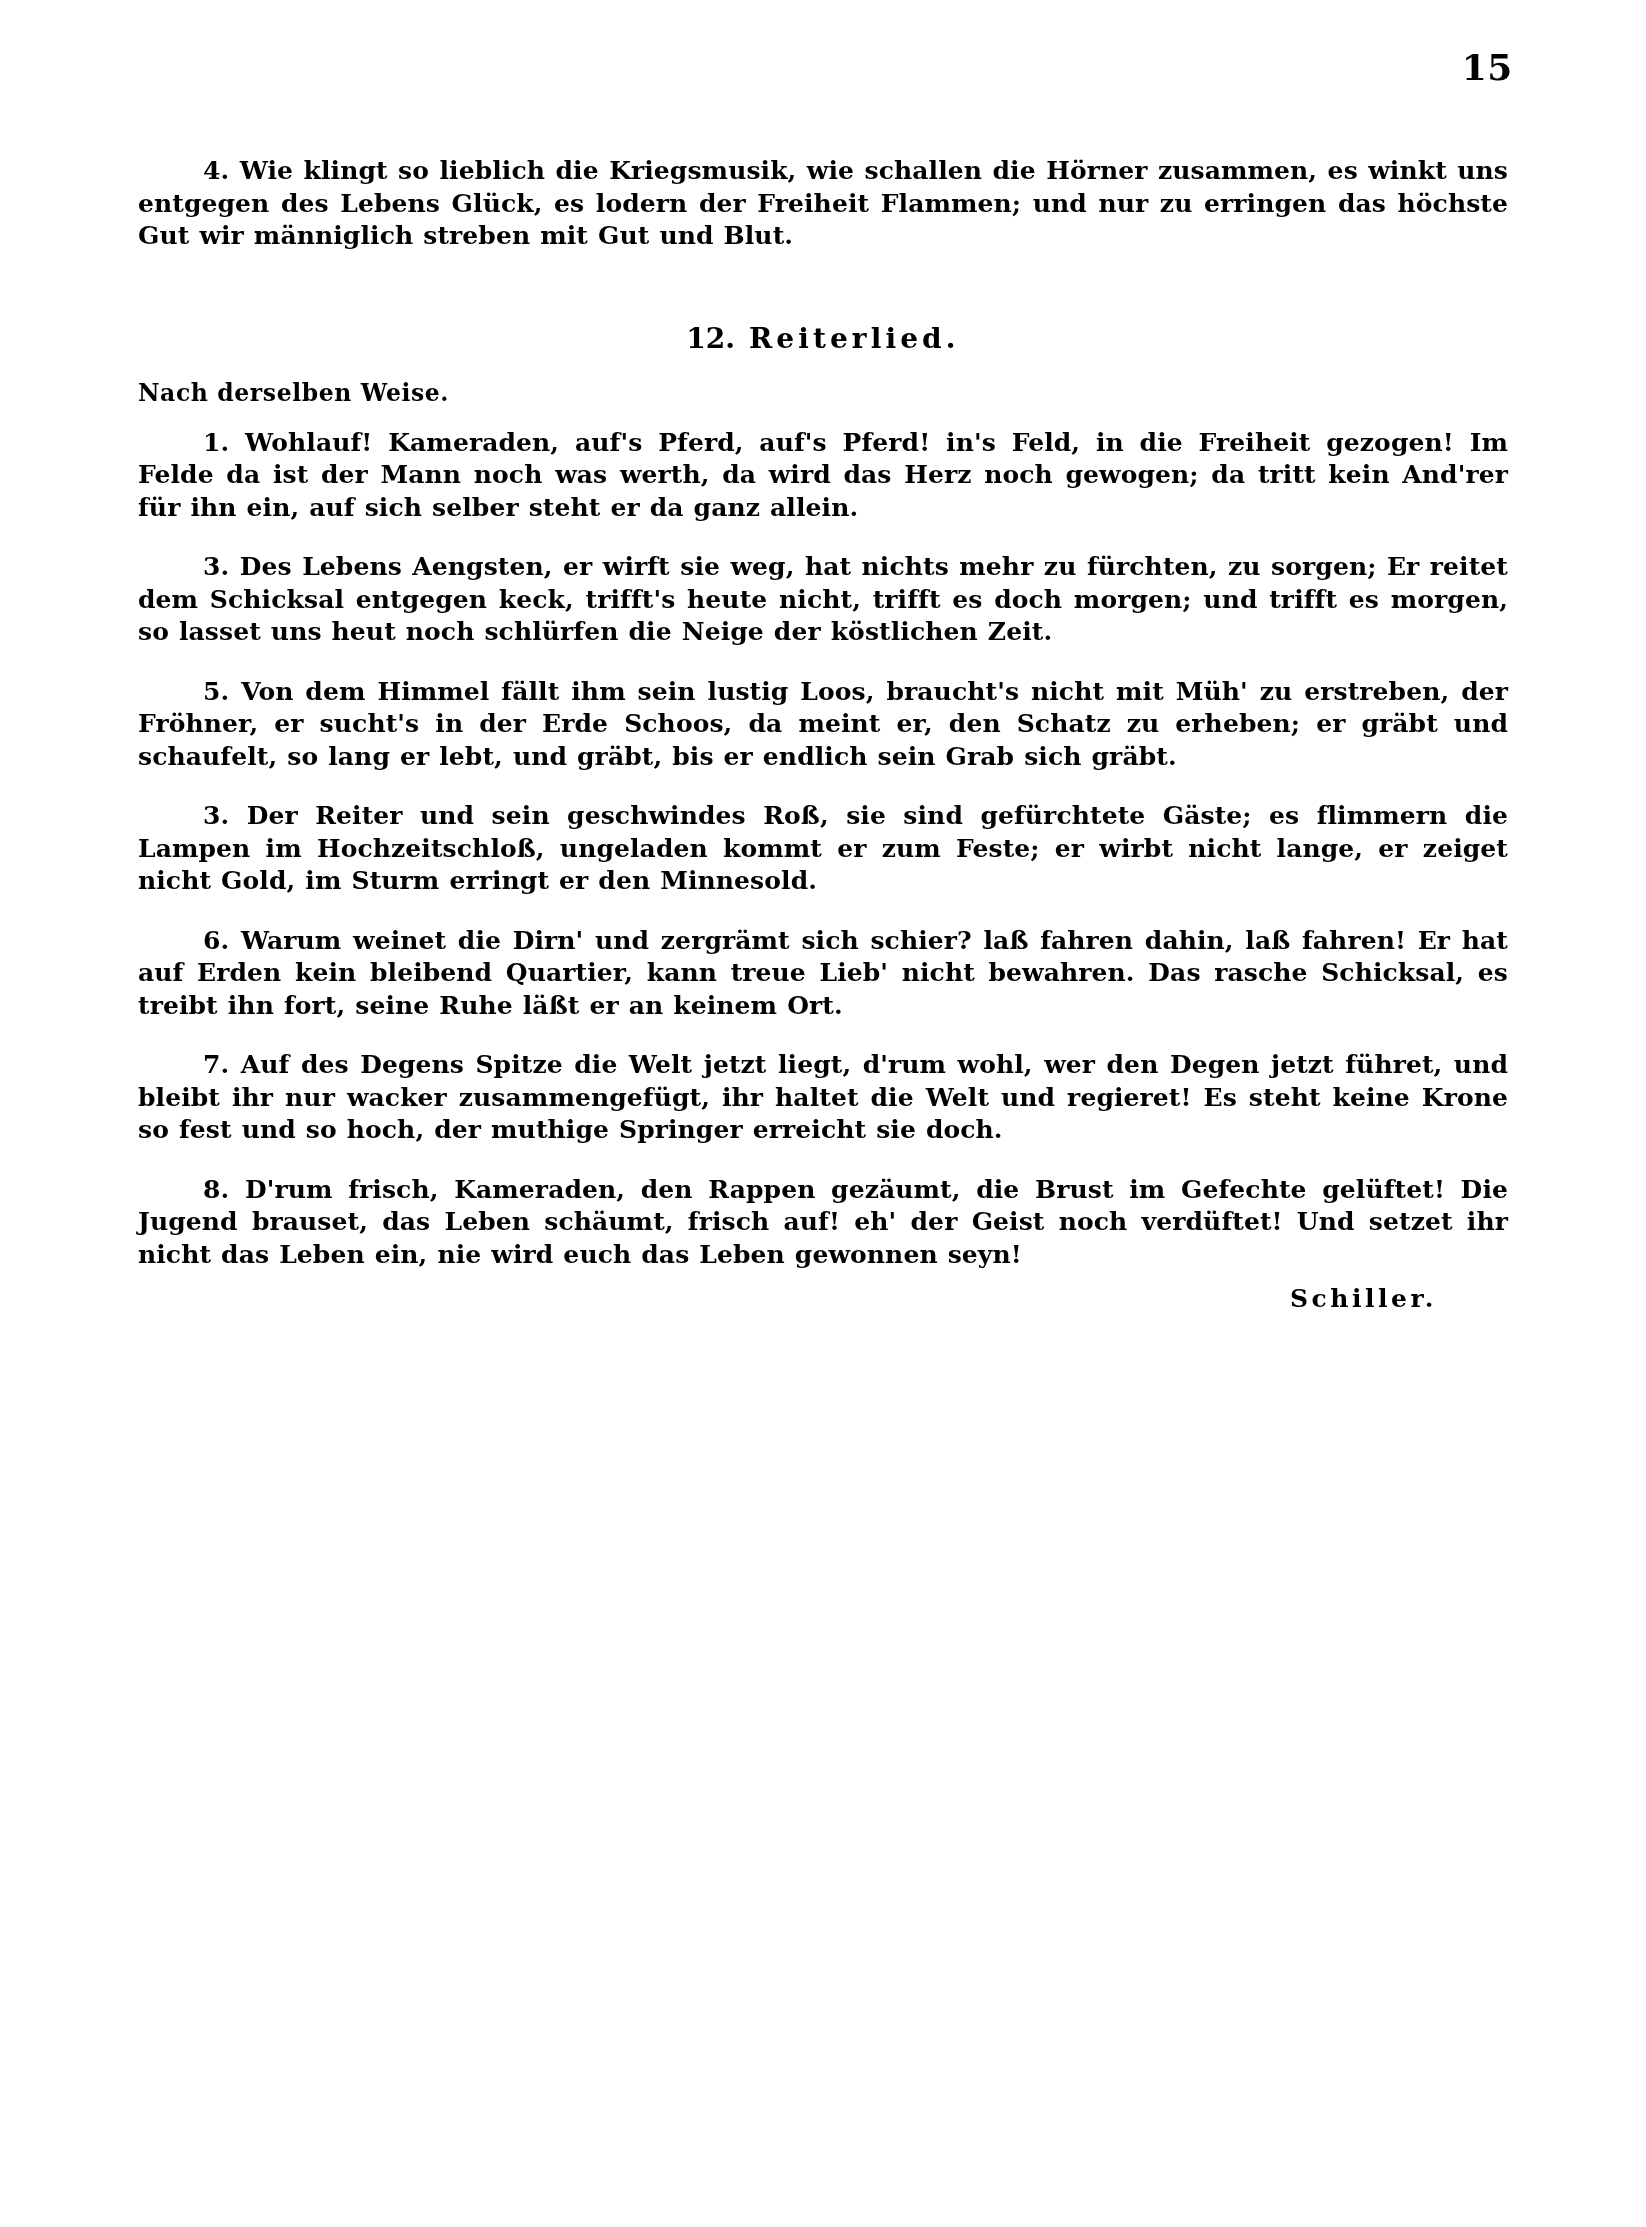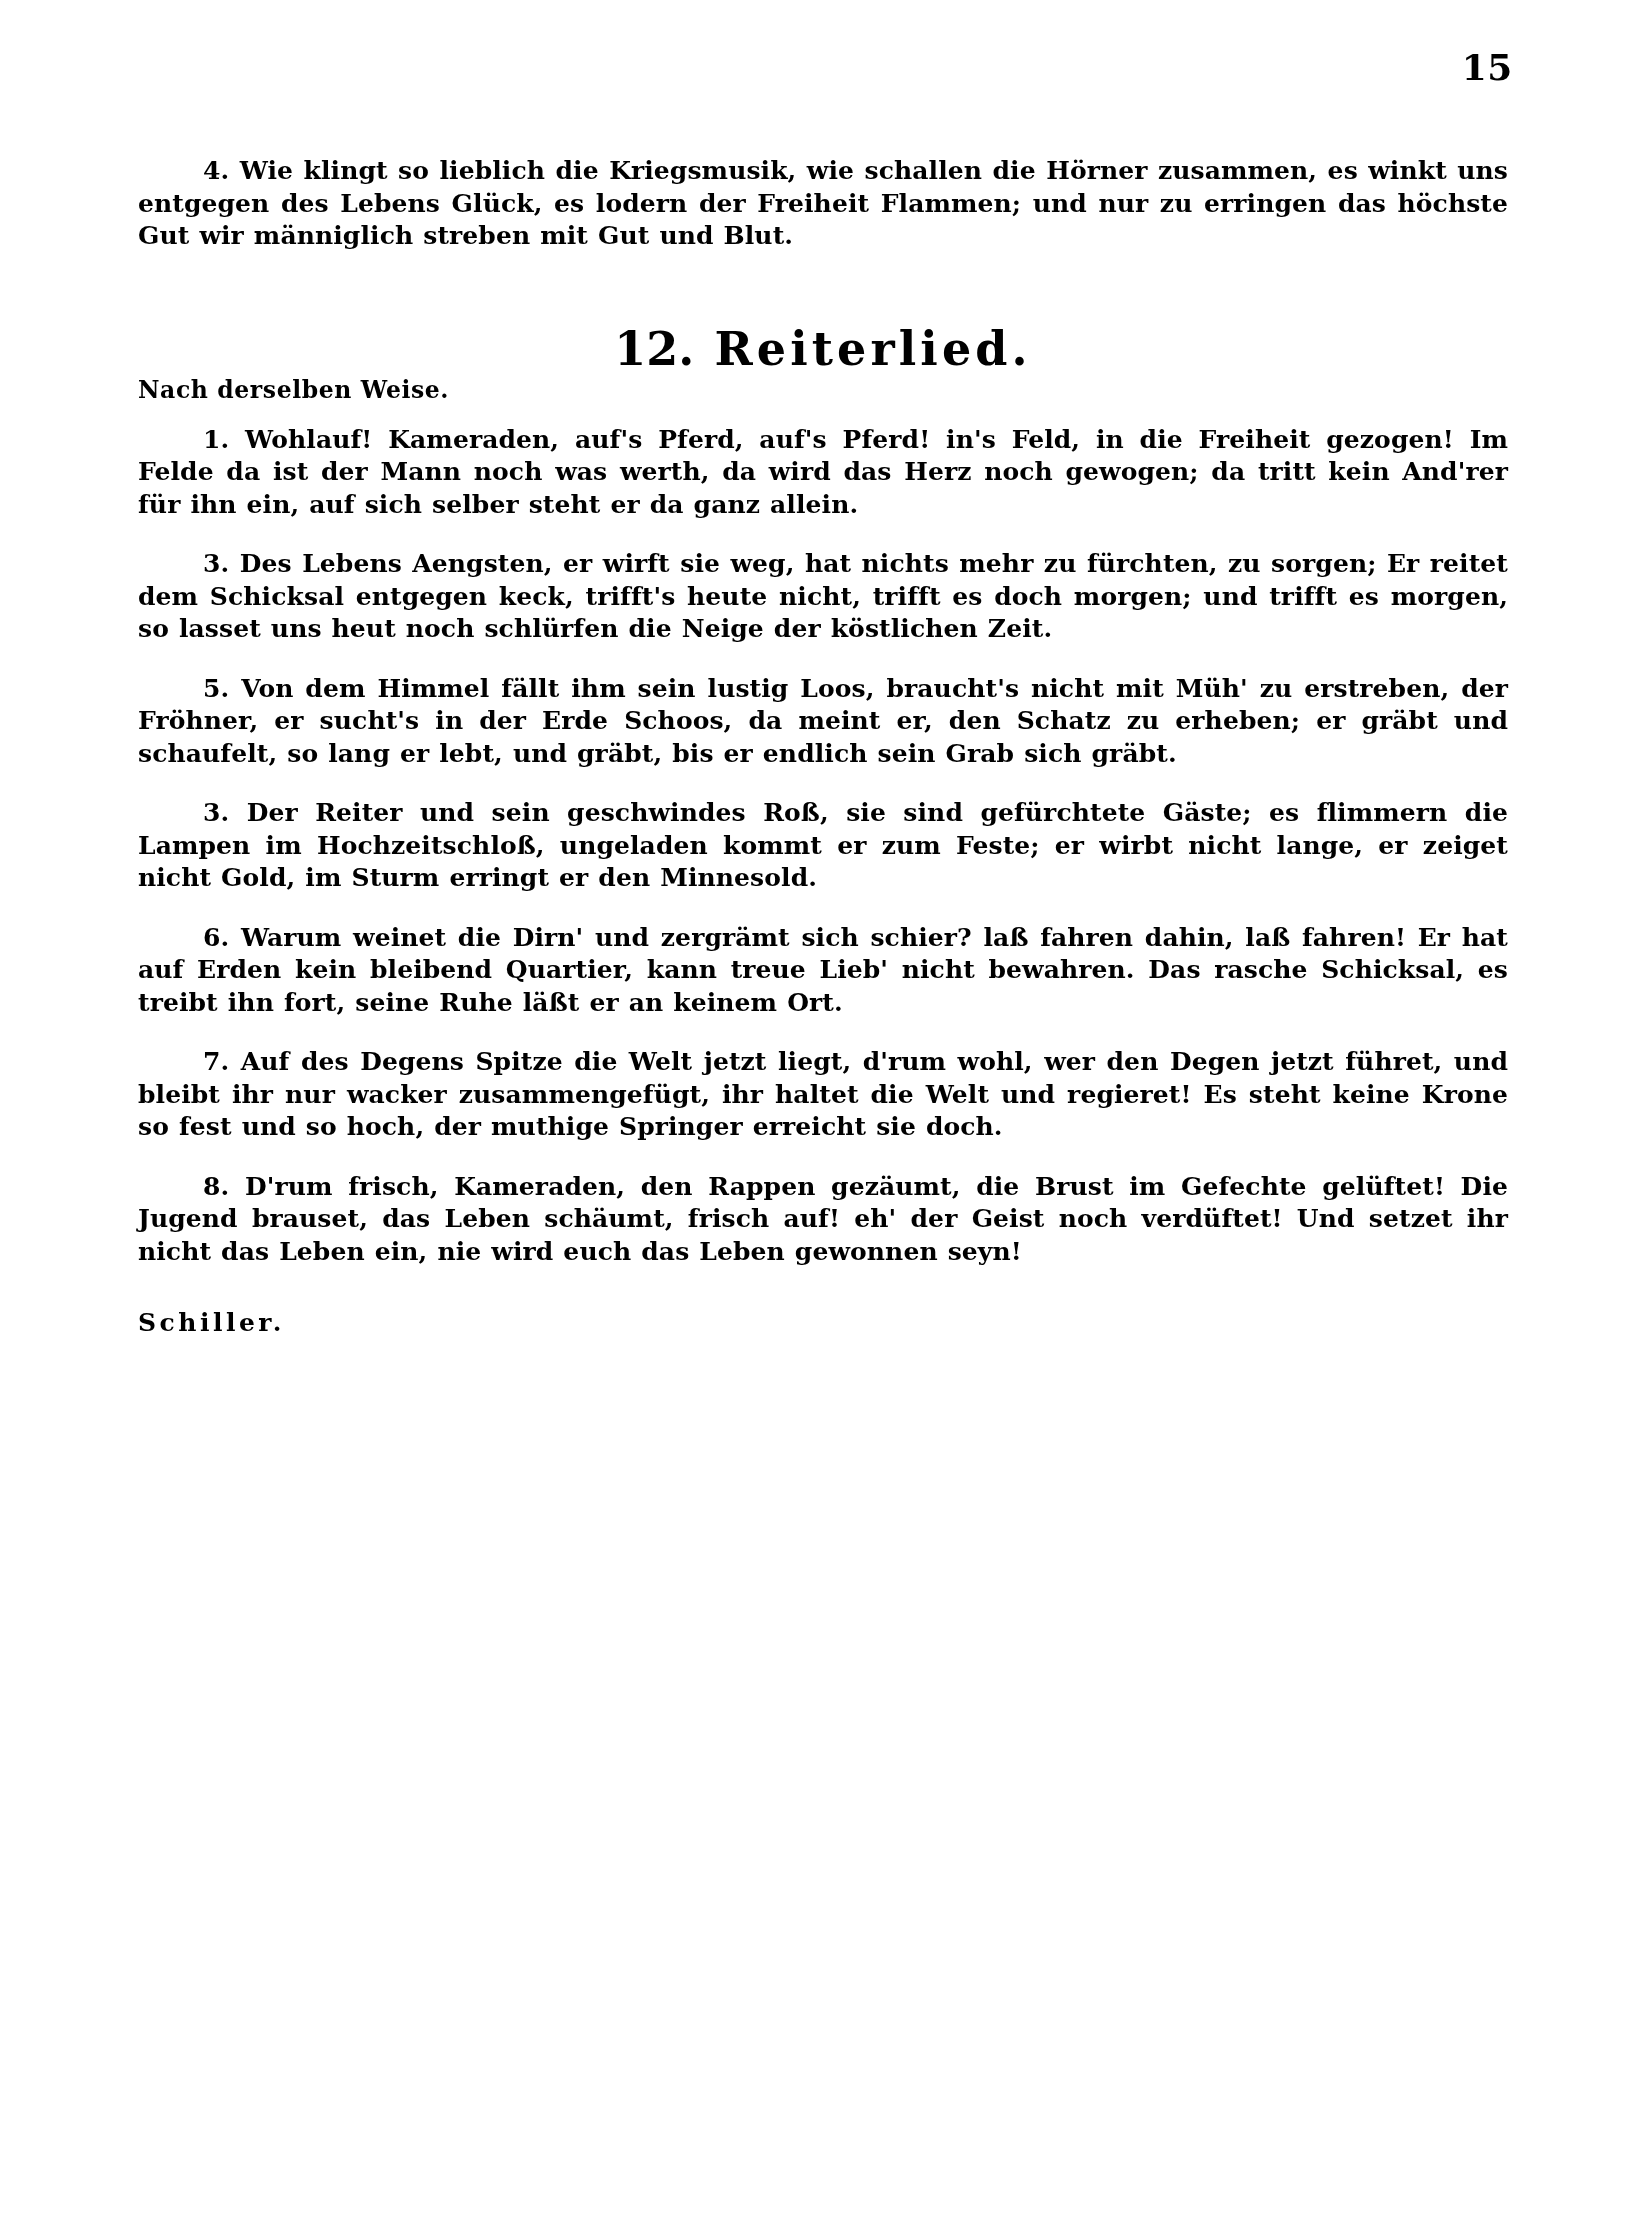--- a/index.html
+++ b/index.html
@@ -52,41 +52,42 @@
     margin: 0 0 27px 0;
     text-indent: 65px;
   }
   p.stanza:last-child {
     margin-bottom: 0;
   }
   .song-title {
     text-align: center;
     font-family: "DejaVu Serif", serif;
     font-weight: bold;
-    font-size: 46px;
+    font-size: 28px;
     letter-spacing: 4.1px;
-    margin: 69px 0 0 0;
+    margin: 69px 0 24px 0;
   }
   .song-title .num {
     letter-spacing: 0px;
   }
   .tune-note {
     text-align: left;
     font-family: "DejaVu Serif", serif;
     font-weight: bold;
     font-size: 23.5px;
     letter-spacing: 0.6px;
     margin: 0 0 20px 0;
   }
   .attribution {
+    text-align: right;
     font-family: "DejaVu Serif", serif;
     font-weight: bold;
     font-size: 25px;
     letter-spacing: 3.5px;
-    margin-top: 40px;
+    margin-top: 13px;
     padding-right: 71px;
   }
   .top-block p.stanza:first-child {
     margin-top: 8px;
   }
 </style>
 </head>
 <body>
 
 <div class="page">

